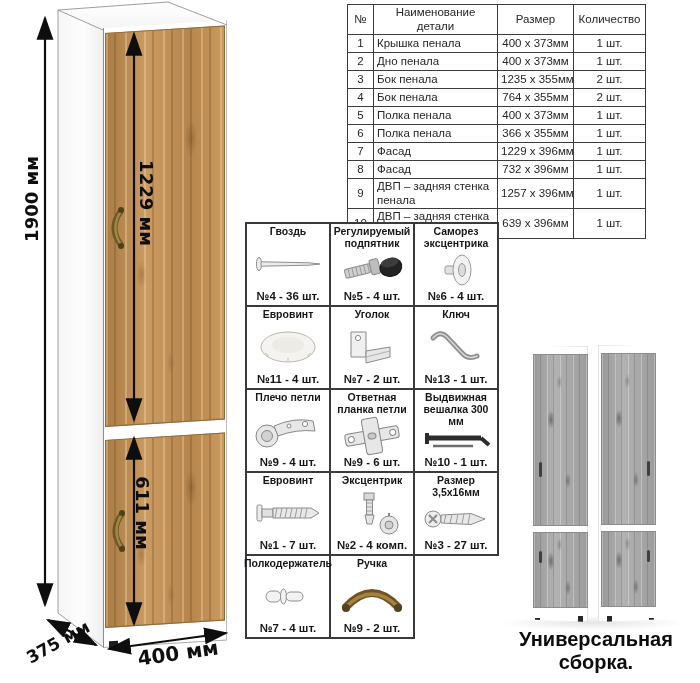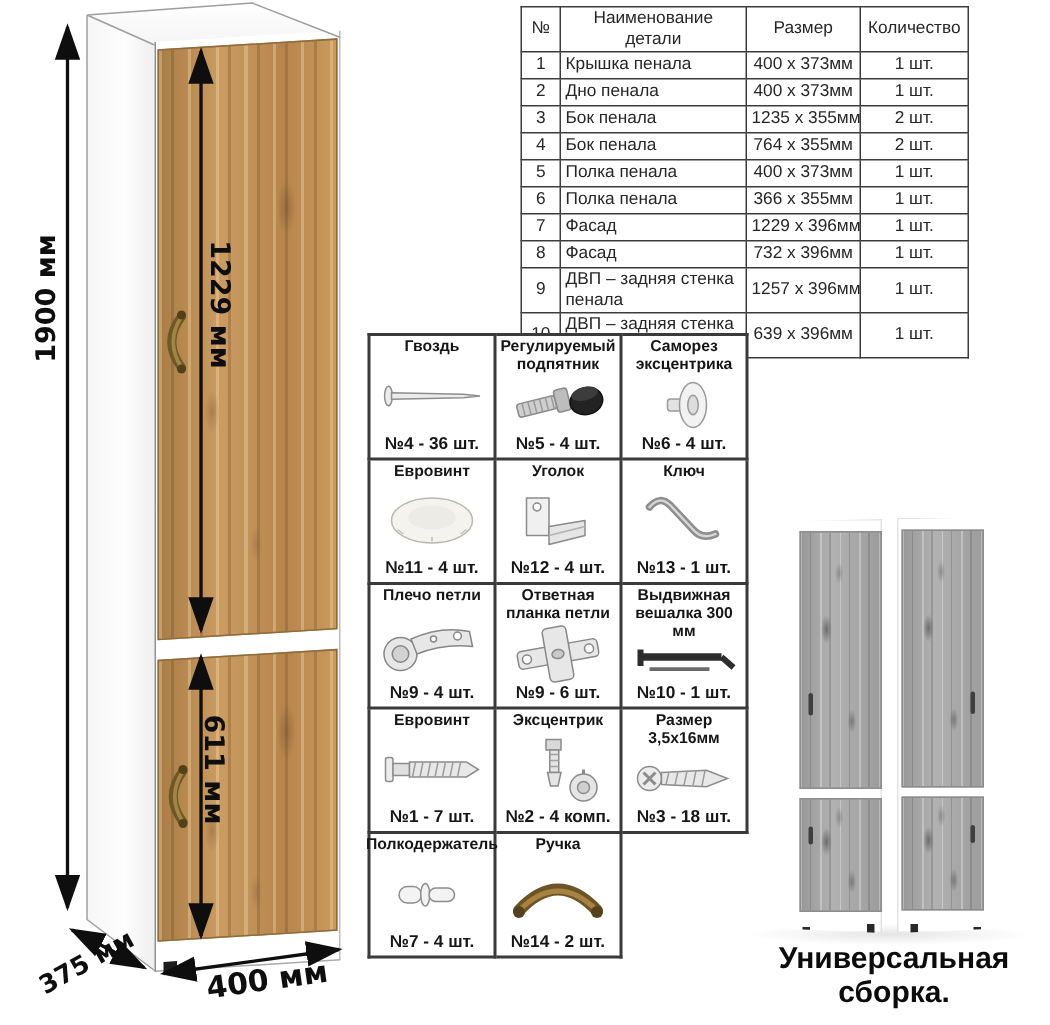--- a/index.html
+++ b/index.html
@@ -286,21 +286,21 @@
         <div class="hw-icon">
                 <svg width="74" height="42" viewBox="0 0 74 42">
           <g fill="#f0f0f0" stroke="#8a8a8a" stroke-linejoin="round">
           <path d="M16 6 h15 v25 h-15 z"></path>
                     <circle cx="23" cy="12" r="2.6" fill="#fff"></circle>
           <path d="M31 25 l24 -4 v10 l-24 6 z" fill="#e6e6e6"></path>
           <path d="M31 31 l24 -6" stroke="#b0b0b0"></path>
                   </g>
                 </svg>
               </div>
-        <div class="hw-count">№12 - 4 шт.</div>
+        <div class="hw-count">№7 - 2 шт.</div>
       </div>
           </td>
       <td class="hw-cell">
             <div class="hw-inner">
         <div class="hw-name">Ключ</div>
         <div class="hw-icon">
                 <svg width="74" height="42" viewBox="0 0 74 42">
           <path d="M14 12 q7 -8 14 -1 l15 16 q6 7 15 3" fill="none" stroke="#8e8e8e" stroke-width="5" stroke-linecap="round"></path>
           <path d="M14 12 q7 -8 14 -1 l15 16 q6 7 15 3" fill="none" stroke="#d8d8d8" stroke-width="1.6" stroke-linecap="round"></path>
                 </svg>
@@ -401,21 +401,21 @@
         <div class="hw-icon">
                 <svg width="74" height="36" viewBox="0 0 74 36">
           <g fill="#ececec" stroke="#8c8c8c">
                     <circle cx="14" cy="18" r="8"></circle>
           <path d="M10 14 l8 8 M10 22 l8 -8" stroke-width="2"></path>
           <path d="M22 14 L52 12.5 L66 18 L52 23.5 L22 22 z" fill="#e8e8e8"></path>
           <path d="M27 13.5 l-2 8.5 M33 13.2 l-2 9 M39 13 l-2 9.5 M45 12.8 l-2 10 M51 12.6 l-2 10.5" stroke="#9c9c9c"></path>
                   </g>
                 </svg>
               </div>
-        <div class="hw-count">№3 - 18 шт.</div>
+        <div class="hw-count">№3 - 27 шт.</div>
       </div>
           </td>
     </tr>
     <tr>
       <td class="hw-cell">
             <div class="hw-inner">
         <div class="hw-name">Полкодержатель</div>
         <div class="hw-icon">
                 <svg width="74" height="30" viewBox="0 0 74 30">
           <g fill="#f3f3f3" stroke="#8c8c8c">
@@ -432,21 +432,21 @@
             <div class="hw-inner">
         <div class="hw-name">Ручка</div>
         <div class="hw-icon">
                 <svg width="74" height="42" viewBox="0 0 74 42">
           <path d="M11 32 Q37 4 63 32" stroke="#6d5326" stroke-width="8" fill="none" stroke-linecap="round"></path>
           <path d="M11 32 Q37 6 63 32" stroke="#a8833f" stroke-width="3.5" fill="none" stroke-linecap="round"></path>
           <circle cx="11" cy="33" r="4" fill="#55421c"></circle>
                   <circle cx="63" cy="33" r="4" fill="#55421c"></circle>
                 </svg>
               </div>
-        <div class="hw-count">№14 - 2 шт.</div>
+        <div class="hw-count">№9 - 2 шт.</div>
       </div>
           </td>
       <td class="hw-empty"></td>
     </tr>
   </tbody>
     </table>
 
   <div>
     <div class="gshadow"></div>
     <div class="gc gc-left">

